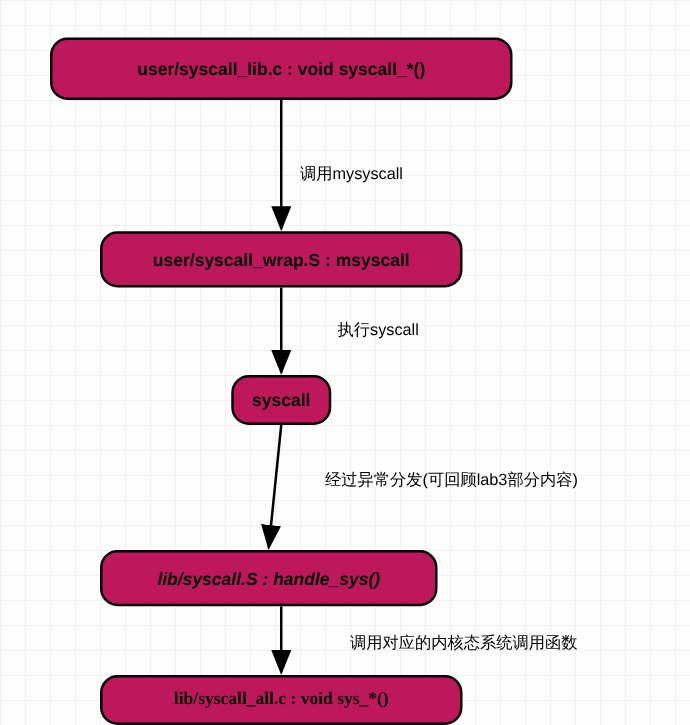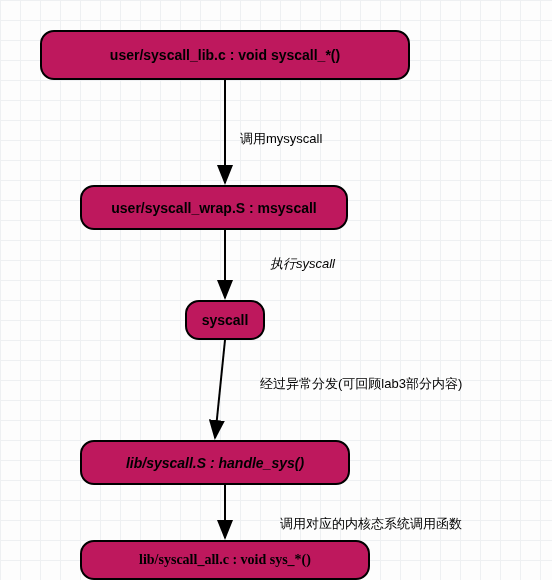--- a/index.html
+++ b/index.html
@@ -39,35 +39,35 @@
     width: 552px;
     height: 580px;
     pointer-events: none;
   }
 </style>
 </head>
 <body>
 
 <div class="node" style="left:40px; top:30px; width:370px; height:50px;">user/syscall_lib.c : void syscall_*()</div>
 
-<div class="node" style="left:80px; top:185px; width:268px; height:45px;">user/syscall_wrap.S : msyscall</div>
+<div class="node" style="left:80px; top:185px; width:290px; height:45px;">user/syscall_wrap.S : msyscall</div>
 
 <div class="node" style="left:185px; top:300px; width:80px; height:40px;">syscall</div>
 
 <div class="node" style="left:80px; top:440px; width:270px; height:45px;font-style:italic;">lib/syscall.S : handle_sys()</div>
 
 <div class="node" style="left:80px; top:540px; width:290px; height:40px;font-family:Liberation Serif, serif;">lib/syscall_all.c : void sys_*()</div>
 
 <div class="edge-label" style="left:240px; top:130px;">调用mysyscall</div>
 
-<div class="edge-label" style="left:270px; top:255px;font-style:italic;">执行syscall</div>
+<div class="edge-label" style="left:270px; top:255px;">执行syscall</div>
 
 <div class="edge-label" style="left:260px; top:375px;">经过异常分发(可回顾lab3部分内容)</div>
 
-<div class="edge-label" style="left:280px; top:505px;margin-top:10px;">调用对应的内核态系统调用函数</div>
+<div class="edge-label" style="left:280px; top:505px;">调用对应的内核态系统调用函数</div>
 
 <svg class="arrows">
   <defs>
     <marker id="arrowhead" markerWidth="10" markerHeight="8" refX="9" refY="4" orient="auto">
       <polygon points="0 0, 10 4, 0 8" fill="#000"></polygon>
     </marker>
   </defs>
 
   <line x1="225" y1="80" x2="225" y2="183" stroke="#000" stroke-width="2" marker-end="url(#arrowhead)"></line>
 

